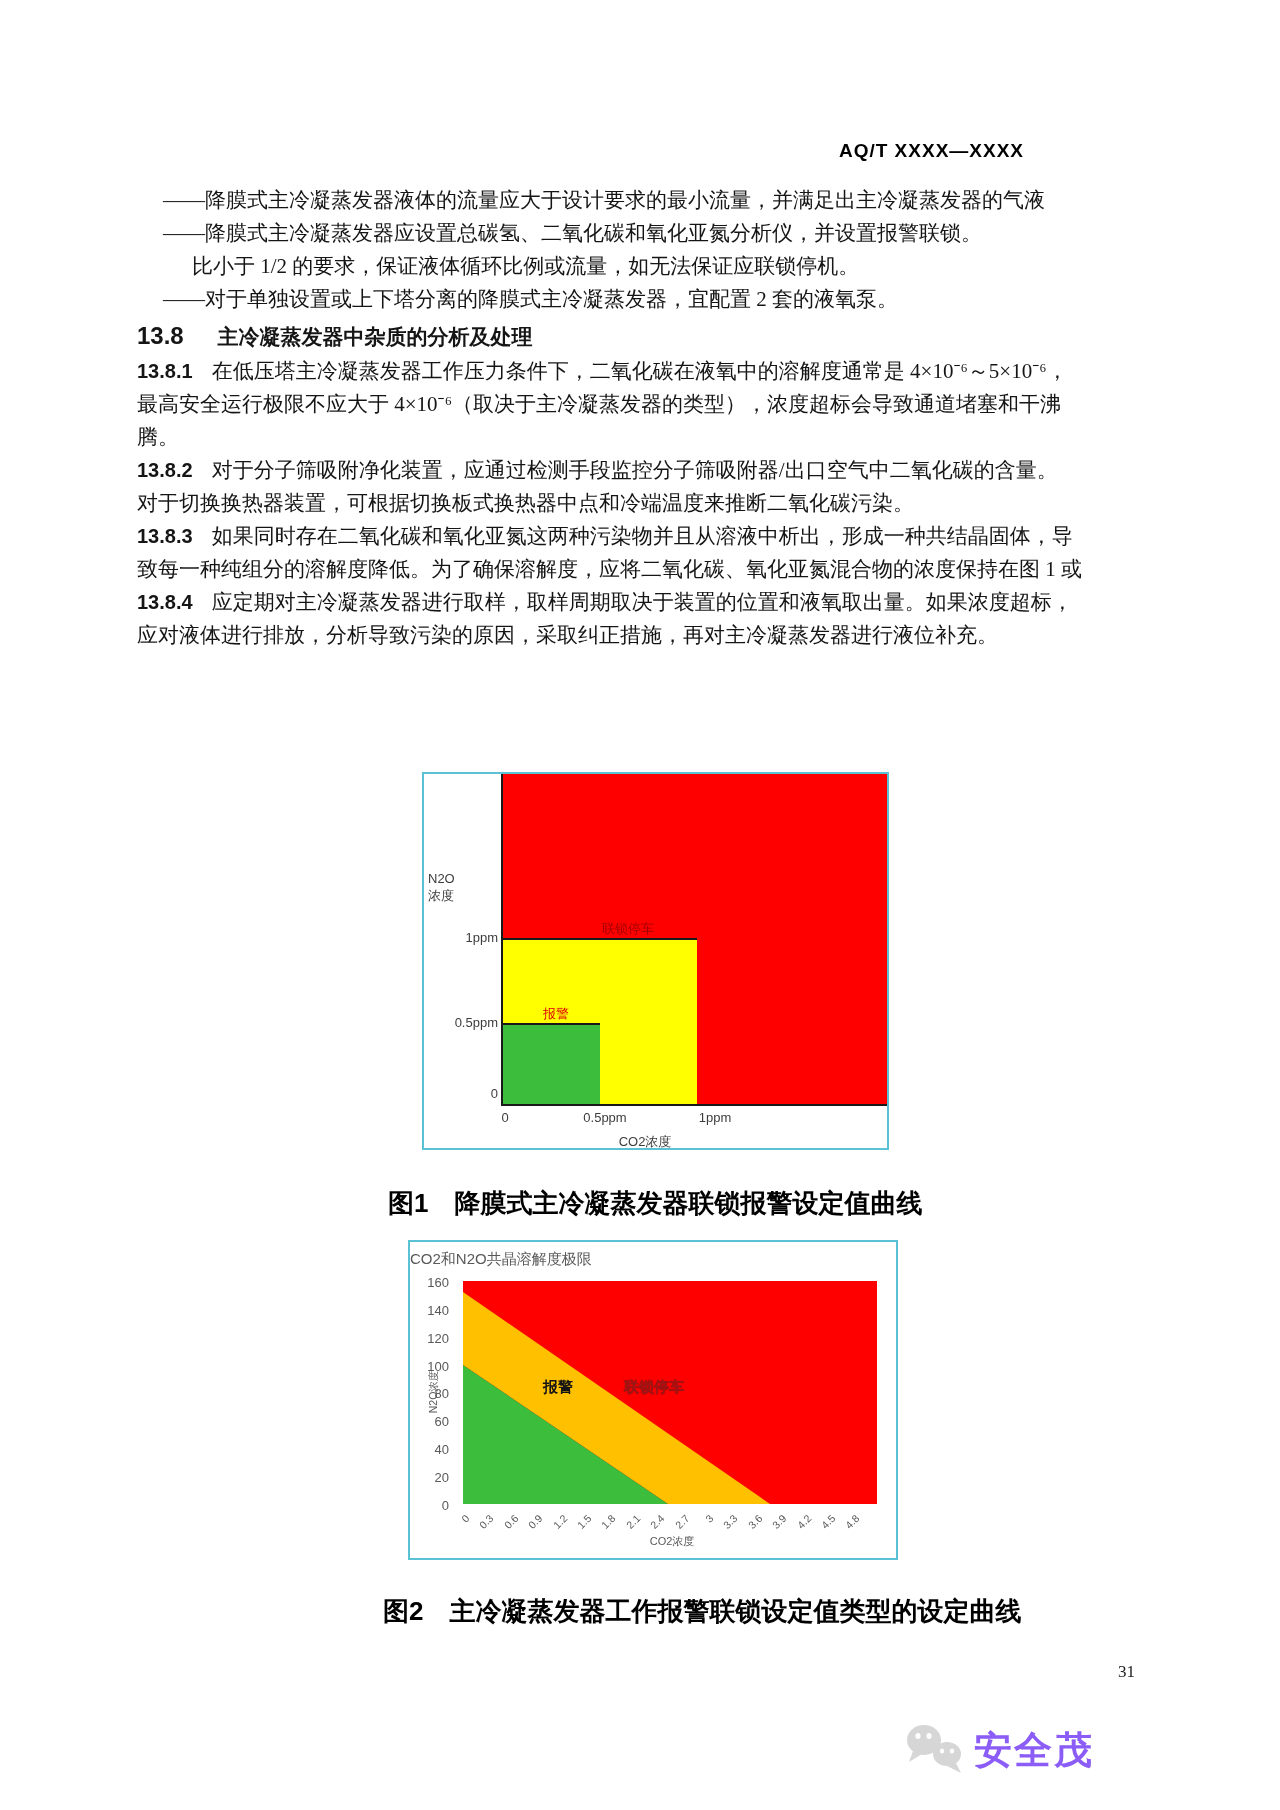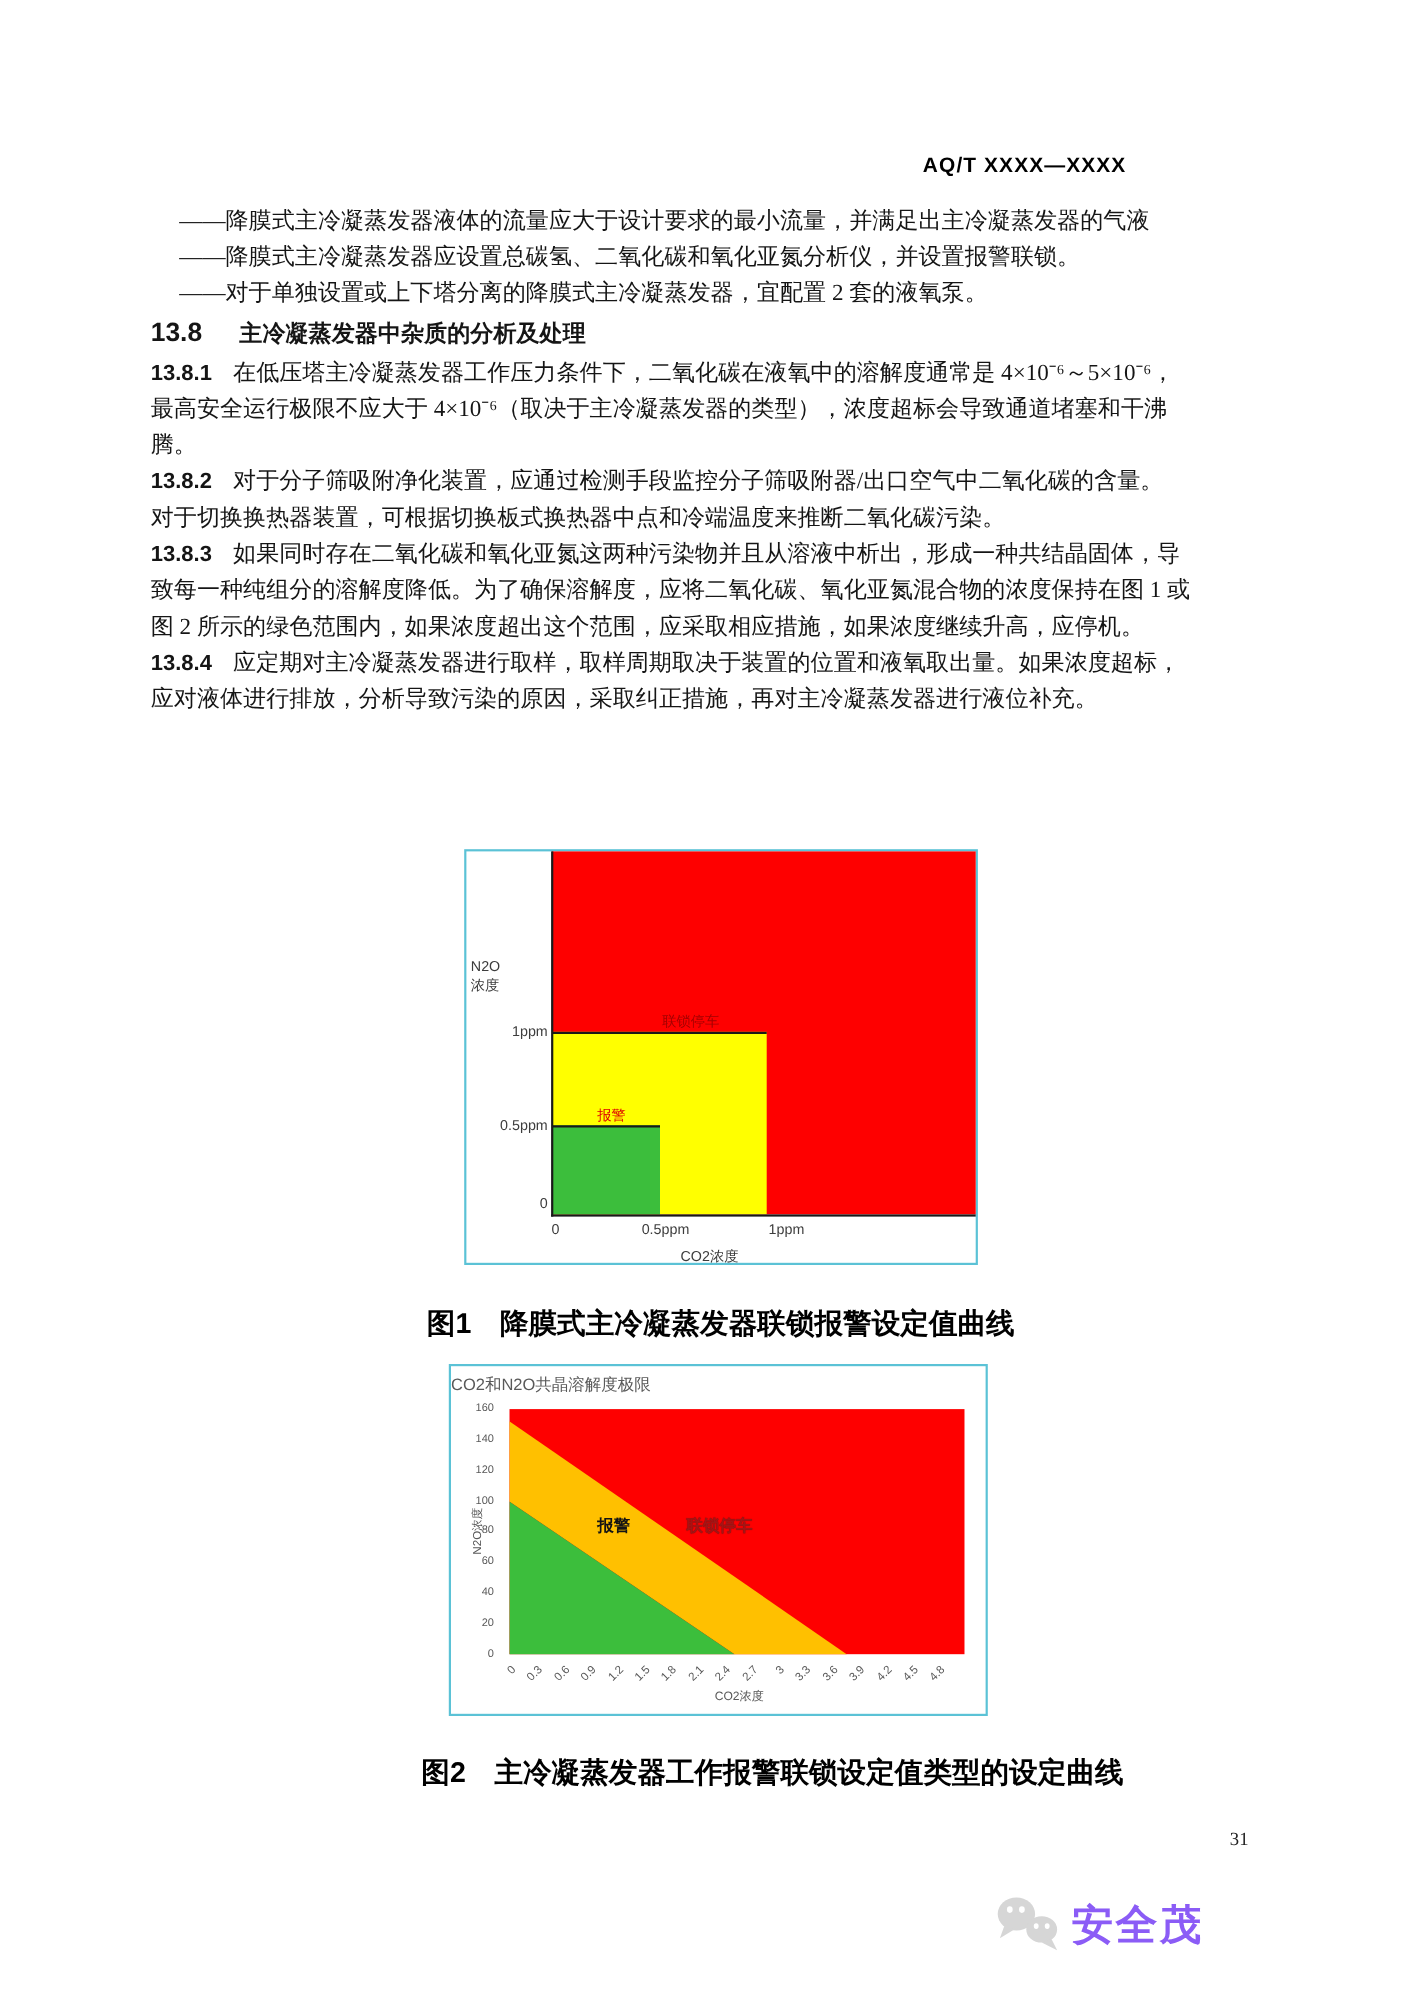--- a/index.html
+++ b/index.html
@@ -44,21 +44,21 @@
   .f1-trip  { left:139px; width:130px; top:146px; text-align:center; color:#a40000; font-size:13px; }
   .f1-alarm { left:102px; width:60px;  top:231px; text-align:center; color:#dd0000; font-size:13px; }
 
   
   #fig2 { position:absolute; left:408px; top:1240px; width:490px; height:320px;
           border:2px solid #5bc2d6; background:#fff; box-sizing:border-box;
           font-family:"Liberation Sans",sans-serif; color:#595959; }
   #fig2 .abs { position:absolute; }
   .f2-title { top:8px; left:0; width:100%; font-size:15px; }
   .f2-plot  { left:53px; top:39px; width:414px; height:223px; }
-  .f2-yt    { left:9px; width:30px; text-align:right; font-size:10px; }
+  .f2-yt    { left:9px; width:30px; text-align:right; font-size:13px; }
   .f2-ylab  { left:-8px; top:143px; width:64px; text-align:center; font-size:10.5px; transform:rotate(-90deg); }
   .f2-xt    { top:270px; width:32px; margin-left:-32px; text-align:right; font-size:10.5px;
               transform:rotate(-45deg); transform-origin:100% 0; }
   .f2-xlab  { left:200px; top:292px; width:124px; text-align:center; font-size:11px; }
   .f2-alarm { left:106px; top:136px; width:84px; text-align:center; font-size:15px; font-weight:bold; color:#141414; }
   .f2-trip  { left:192px; top:136px; width:104px; text-align:center; font-size:15px; font-weight:bold;
               color:#a31515; text-shadow:0 0 1px #701010; }
 
   
   .caption { position:absolute; font-family:Liberation Sans, sans-serif; font-weight:bold;
@@ -73,20 +73,21 @@
 </head>
 <body>
 
 <div id="page">
 
   <div class="hdr">AQ/T XXXX—XXXX</div>
 
   <div class="body-text">
     <div class="ln ind1">——降膜式主冷凝蒸发器液体的流量应大于设计要求的最小流量，并满足出主冷凝蒸发器的气液</div>
     <div class="ln ind1">——降膜式主冷凝蒸发器应设置总碳氢、二氧化碳和氧化亚氮分析仪，并设置报警联锁。</div>
+    <div class="ln ind2">比小于 1/2 的要求，保证液体循环比例或流量，如无法保证应联锁停机。</div>
     <div class="ln ind1">——对于单独设置或上下塔分离的降膜式主冷凝蒸发器，宜配置 2 套的液氧泵。</div>
 
     <div class="ln heading">
       <span class="hnum">13.8</span>
       <span>主冷凝蒸发器中杂质的分析及处理</span>
     </div>
 
     <div class="ln">
       <span class="cnum">13.8.1</span>
       <span>在低压塔主冷凝蒸发器工作压力条件下，二氧化碳在液氧中的溶解度通常是 4×10⁻⁶～5×10⁻⁶，</span>
@@ -98,21 +99,20 @@
       <span class="cnum">13.8.2</span>
       <span>对于分子筛吸附净化装置，应通过检测手段监控分子筛吸附器/出口空气中二氧化碳的含量。</span>
     </div>
     <div class="ln">对于切换换热器装置，可根据切换板式换热器中点和冷端温度来推断二氧化碳污染。</div>
 
     <div class="ln">
       <span class="cnum">13.8.3</span>
       <span>如果同时存在二氧化碳和氧化亚氮这两种污染物并且从溶液中析出，形成一种共结晶固体，导</span>
     </div>
     <div class="ln">致每一种纯组分的溶解度降低。为了确保溶解度，应将二氧化碳、氧化亚氮混合物的浓度保持在图 1 或</div>
-    <div class="ln">图 2 所示的绿色范围内，如果浓度超出这个范围，应采取相应措施，如果浓度继续升高，应停机。</div>
 
     <div class="ln">
       <span class="cnum">13.8.4</span>
       <span>应定期对主冷凝蒸发器进行取样，取样周期取决于装置的位置和液氧取出量。如果浓度超标，</span>
     </div>
     <div class="ln">应对液体进行排放，分析导致污染的原因，采取纠正措施，再对主冷凝蒸发器进行液位补充。</div>
   </div>
 
   <div id="fig1">
     <div class="abs f1-red"></div>

